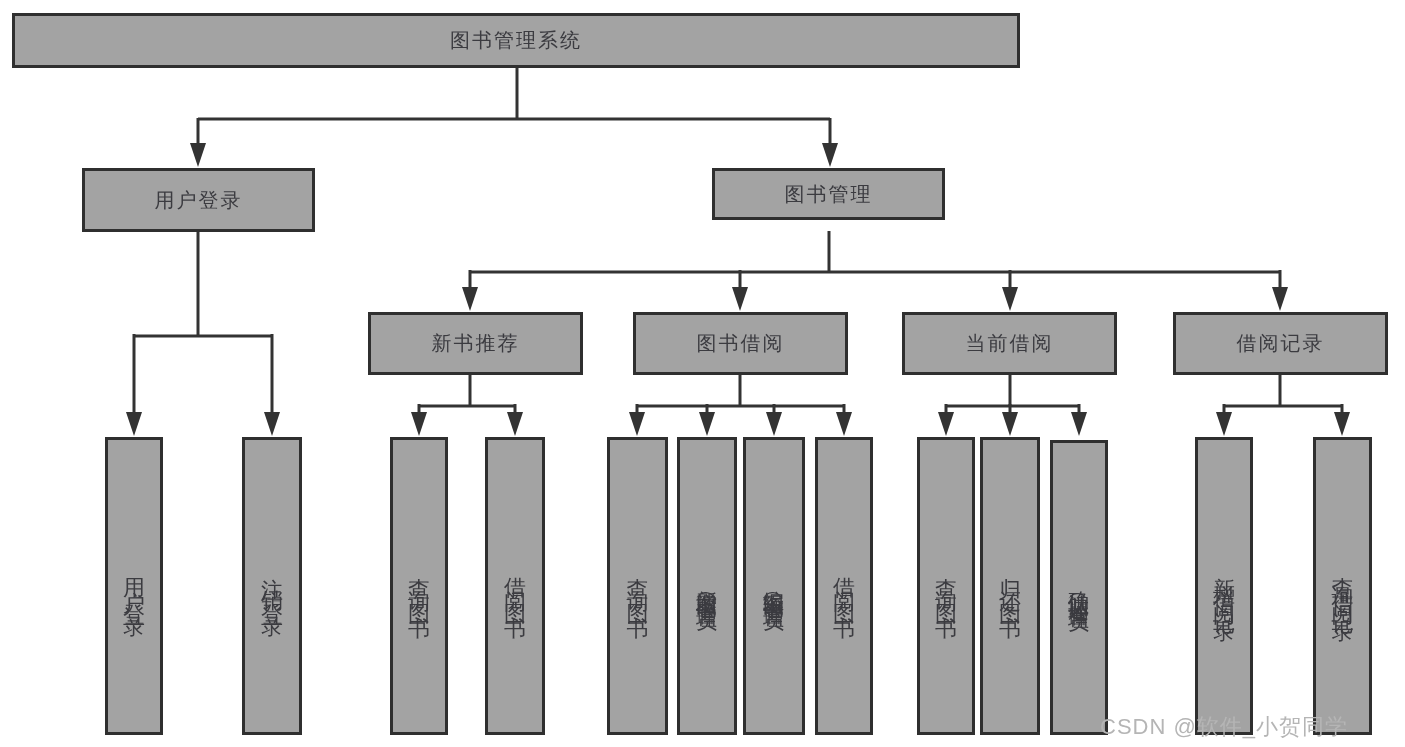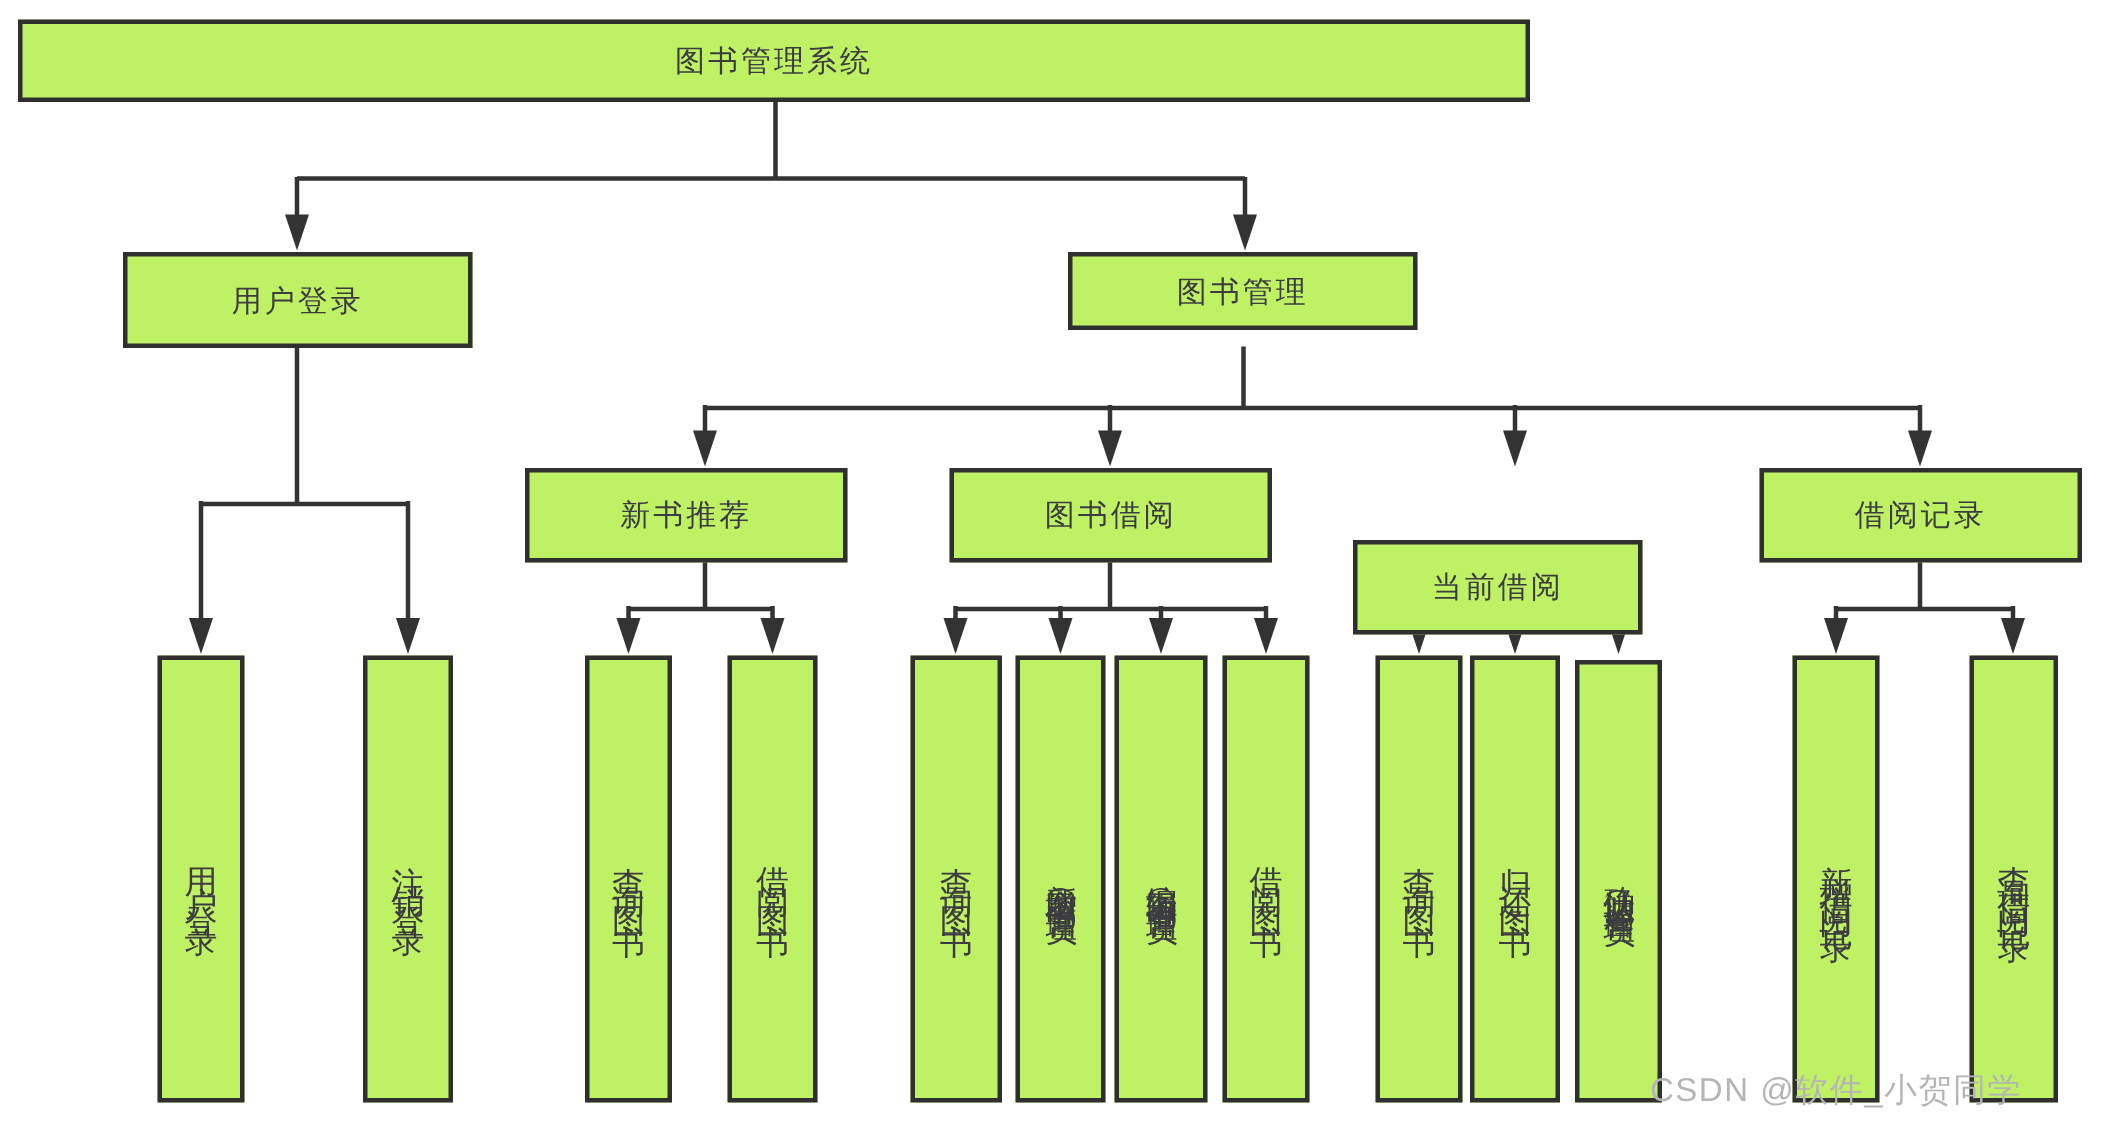--- a/index.html
+++ b/index.html
@@ -18,21 +18,21 @@
   .connectors {
     position: absolute;
     left: 0;
     top: 0;
     z-index: 1;
   }
   .box {
     position: absolute;
     box-sizing: border-box;
     border: 3px solid #2f2f2f;
-    background: #bef264;
+    background: #a3a3a3;
     display: flex;
     align-items: center;
     justify-content: center;
     color: #3b3b40;
     z-index: 2;
   }
   .box .label {
     font-size: 20px;
     letter-spacing: 2px;
     white-space: nowrap;
@@ -134,27 +134,27 @@
     <span class="label">图书管理系统</span>
   </div>
 
   <div class="box" style="left:82px; top:168px; width:233px; height:64px;">
     <span class="label">用户登录</span>
   </div>
   <div class="box" style="left:712px; top:168px; width:233px; height:52px;">
     <span class="label">图书管理</span>
   </div>
 
-  <div class="box" style="left:350px; top:312px; width:215px; height:63px;">
+  <div class="box" style="left:368px; top:312px; width:215px; height:63px;">
     <span class="label">新书推荐</span>
   </div>
   <div class="box" style="left:633px; top:312px; width:215px; height:63px;">
     <span class="label">图书借阅</span>
   </div>
-  <div class="box" style="left:902px; top:312px; width:193px; height:63px;margin-top:48px;">
+  <div class="box" style="left:902px; top:312px; width:215px; height:63px;">
     <span class="label">当前借阅</span>
   </div>
   <div class="box" style="left:1173px; top:312px; width:215px; height:63px;">
     <span class="label">借阅记录</span>
   </div>
 
   <div class="box leaf" style="left:105px; top:437px; width:58px; height:298px;">
     <span class="label">用户登录</span>
   </div>
   <div class="box leaf" style="left:242px; top:437px; width:60px; height:298px;">

